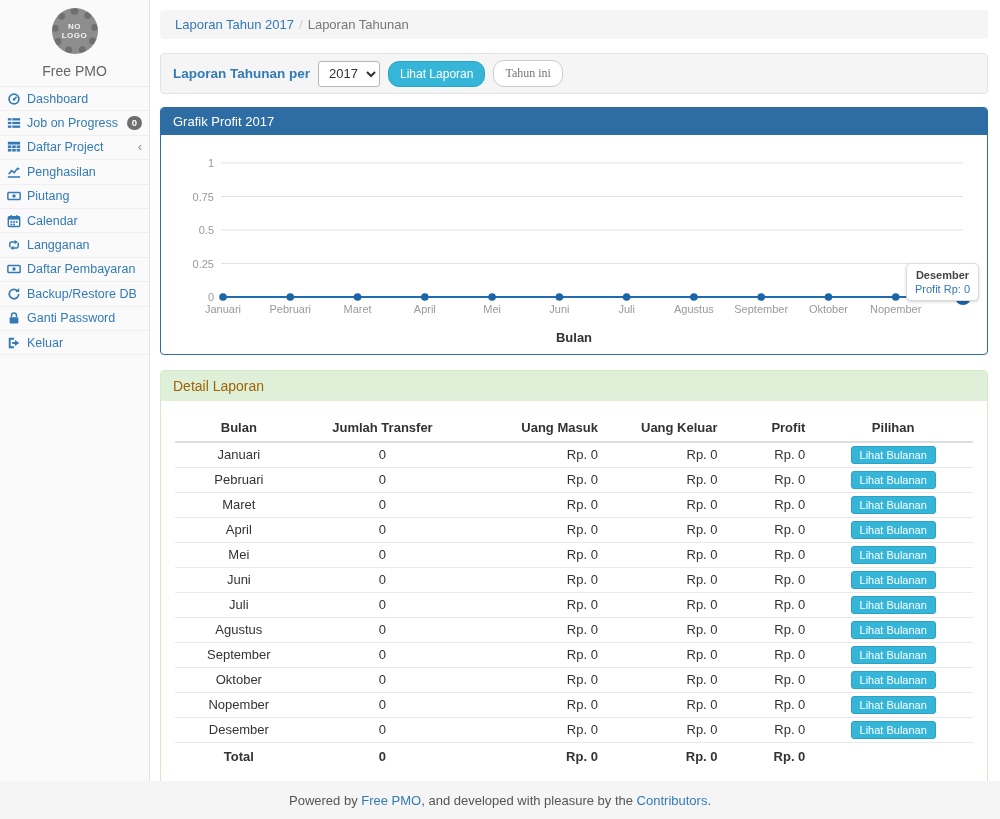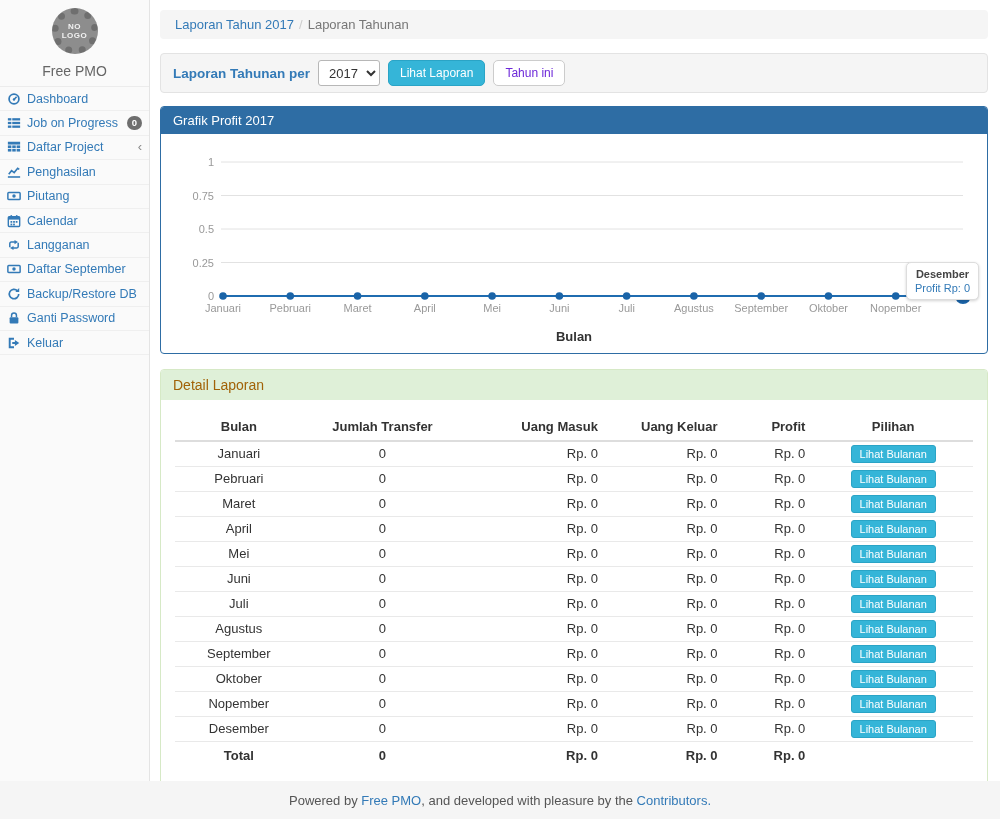--- a/index.html
+++ b/index.html
@@ -51,23 +51,23 @@
 
   .filter-bar {
     background:#f5f5f5; border:1px solid #e3e3e3; border-radius:4px;
     padding:6px 12px; display:flex; align-items:center; gap:8px; margin-bottom:13px;
   }
   .filter-label { color:#337ab7; font-weight:bold; font-size:13.5px; }
   .year-select {
     height:26px; width:62px; border:1px solid #b7b7b7; border-radius:3px;
     background:#fff; font-size:13px; font-family:inherit; color:#333; padding:2px 2px 2px 6px;
   }
-  .btn { font-size:12px; border-radius:5px; padding:5px 11px; border:1px solid transparent; cursor:pointer; font-family:inherit; }
+  .btn { font-size:12px; border-radius:11px; padding:5px 11px; border:1px solid transparent; cursor:pointer; font-family:inherit; }
   .btn-info { background:#35b5d8; border-color:#2aa4c6; color:#fff; }
-  .btn-default { background:#fff; border-color:#ccc; color:#6d28d9; }
+  .btn-default { background:#fff; border-color:#ccc; color:#737373;font-family:Liberation Serif, serif; }
 
   .panel { border:1px solid; border-radius:4px; margin-bottom:15px; background:#fff; }
   .panel-primary { border-color:#2e6da4; }
   .panel-primary .panel-heading {
     background:#2e6da4; color:#fff; padding:6px 12px; font-size:13px;
     border-radius:3px 3px 0 0;
   }
   .panel-success { border-color:#d6e9c6; }
   .panel-success .panel-heading {
     background:#dff0d8; color:#a16207; padding:7px 12px; font-size:14px;
@@ -202,21 +202,21 @@
         </span>
         <span class="mi-label">Langganan</span>
       </div>
       <div class="menu-item">
         <span class="mi-icon">
           <svg viewBox="0 0 16 16" width="14" height="14">
             <rect x="1" y="4" width="14" height="8" rx="1" fill="none" stroke="#337ab7" stroke-width="1.7"></rect>
             <circle cx="8" cy="8" r="2" fill="#337ab7"></circle>
           </svg>
         </span>
-        <span class="mi-label">Daftar September</span>
+        <span class="mi-label">Daftar Pembayaran</span>
       </div>
       <div class="menu-item">
         <span class="mi-icon">
           <svg viewBox="0 0 16 16" width="14" height="14">
             <path d="M13.4 8a5.4 5.4 0 1 1-1.6-3.8" fill="none" stroke="#337ab7" stroke-width="1.9"></path>
             <path d="M13.9 1.2v4.4H9.5z" fill="#337ab7"></path>
           </svg>
         </span>
         <span class="mi-label">Backup/Restore DB</span>
       </div>

